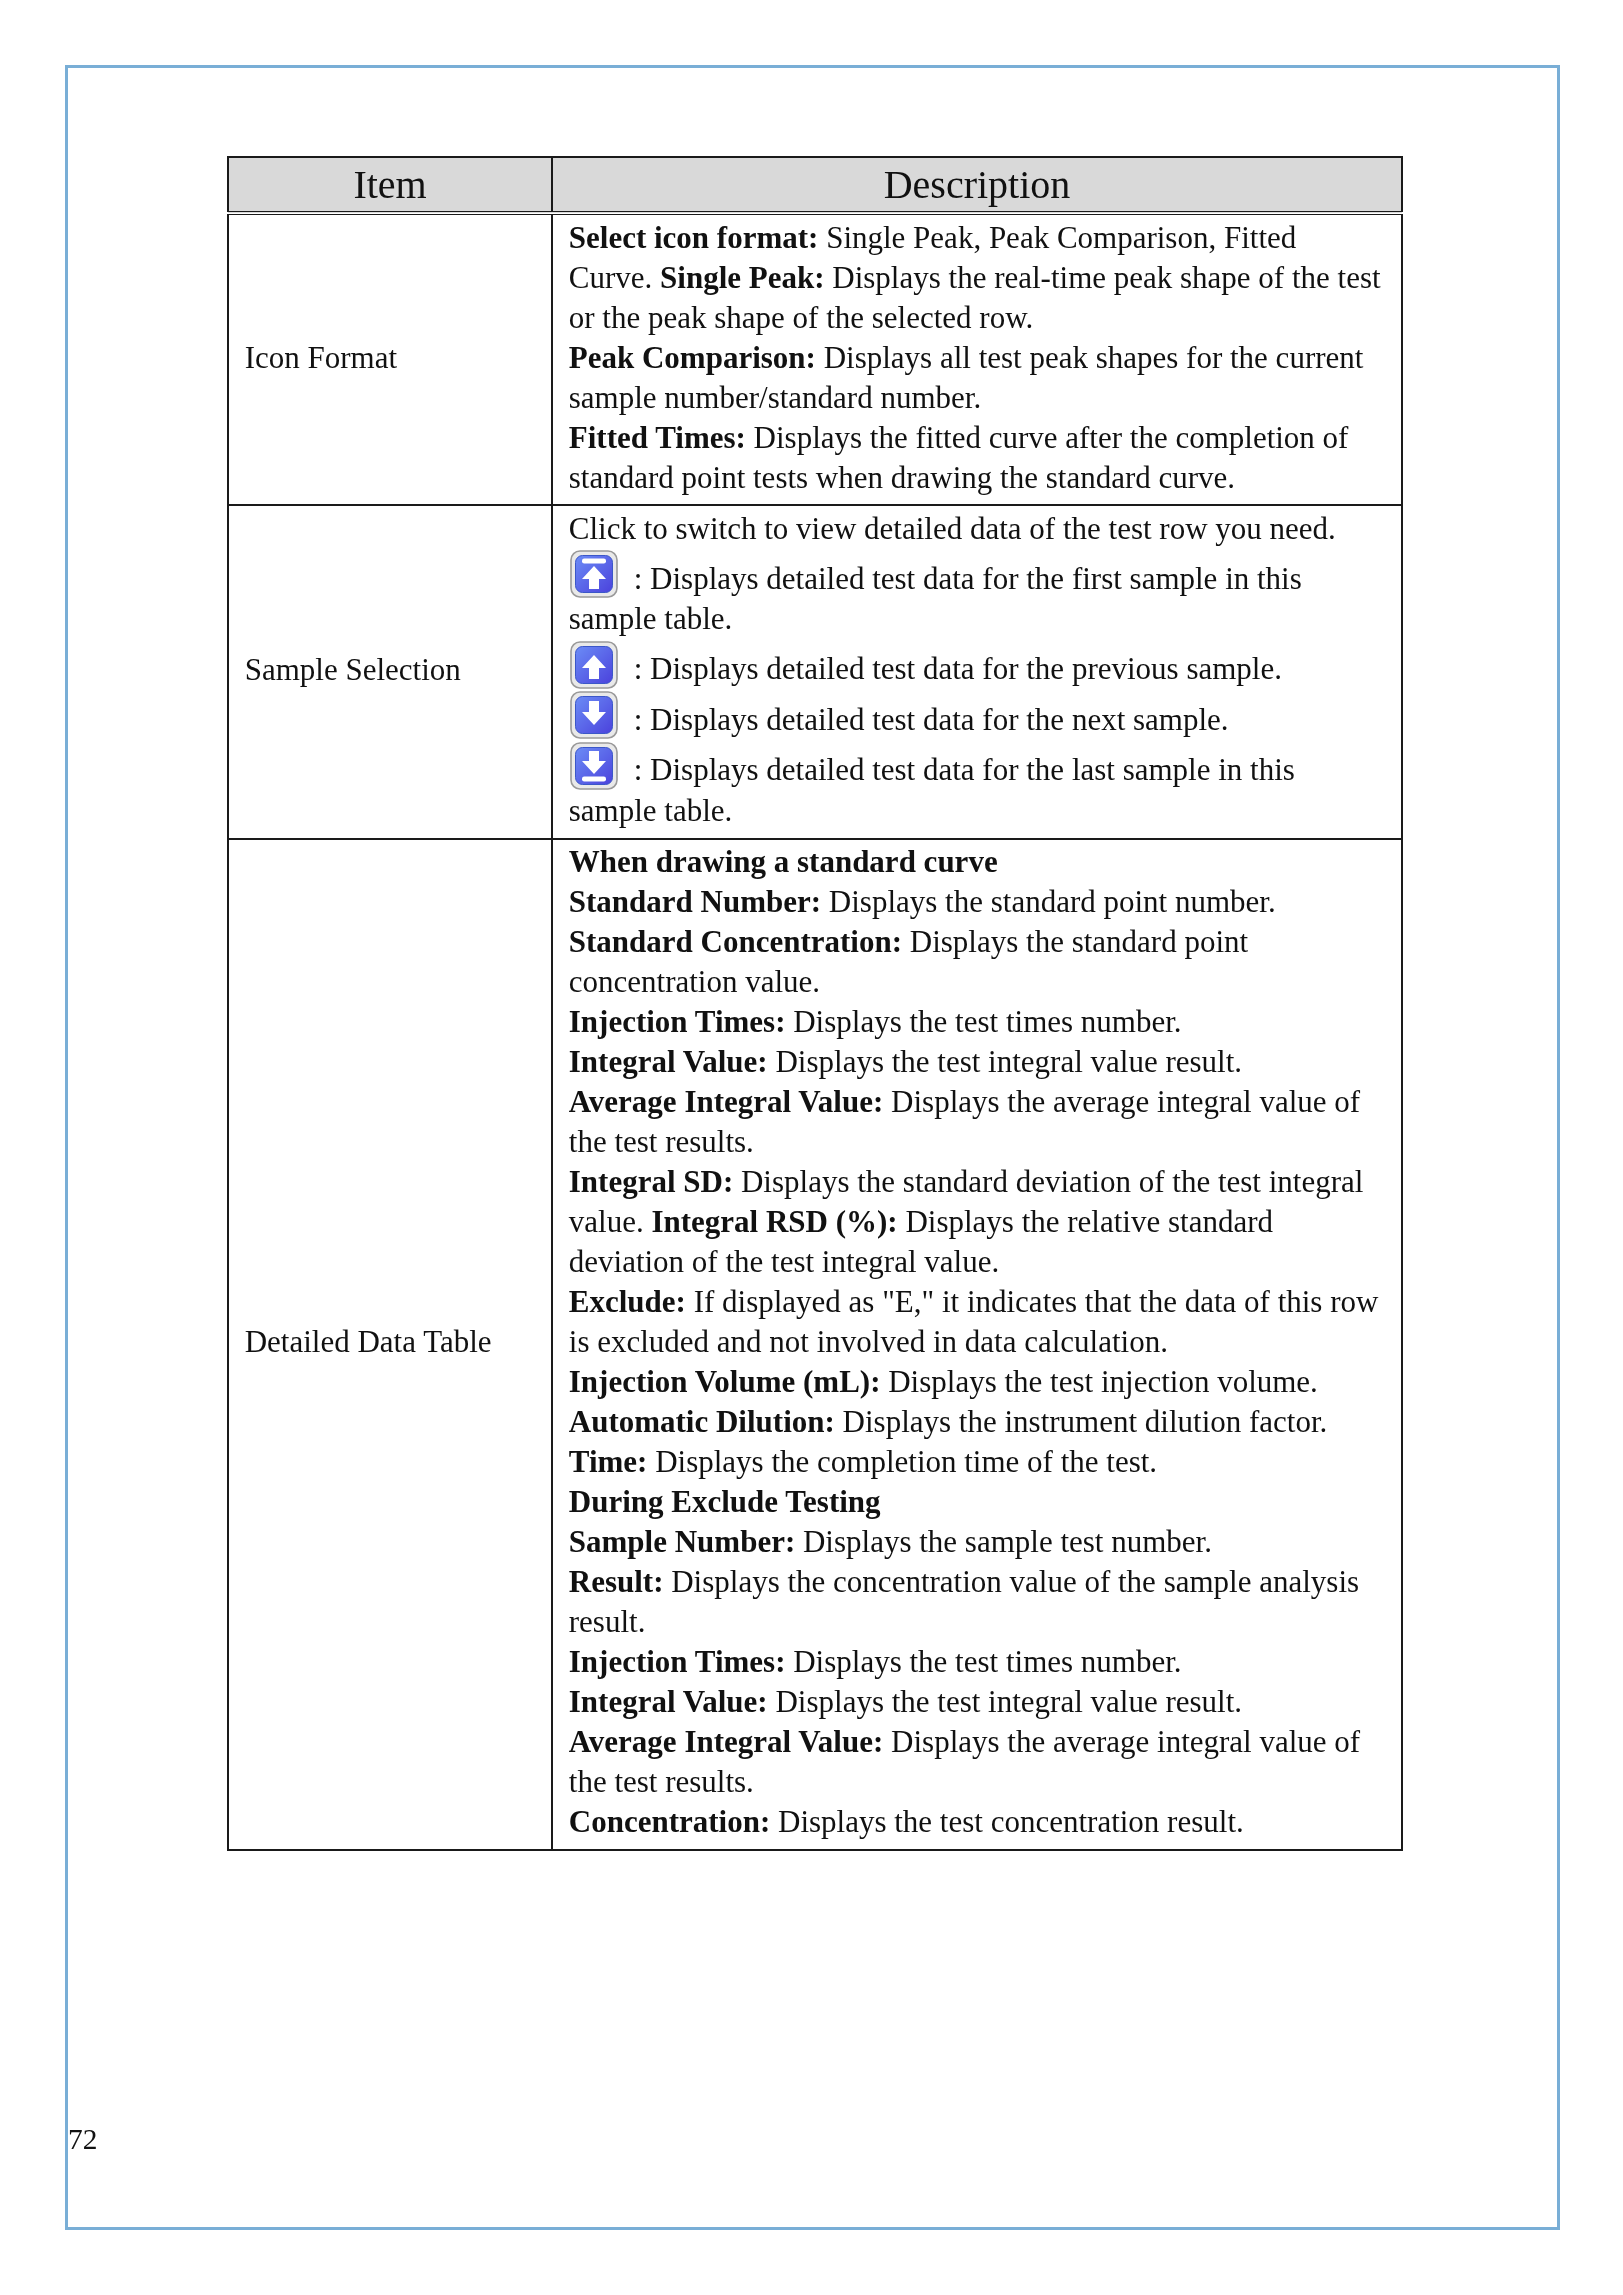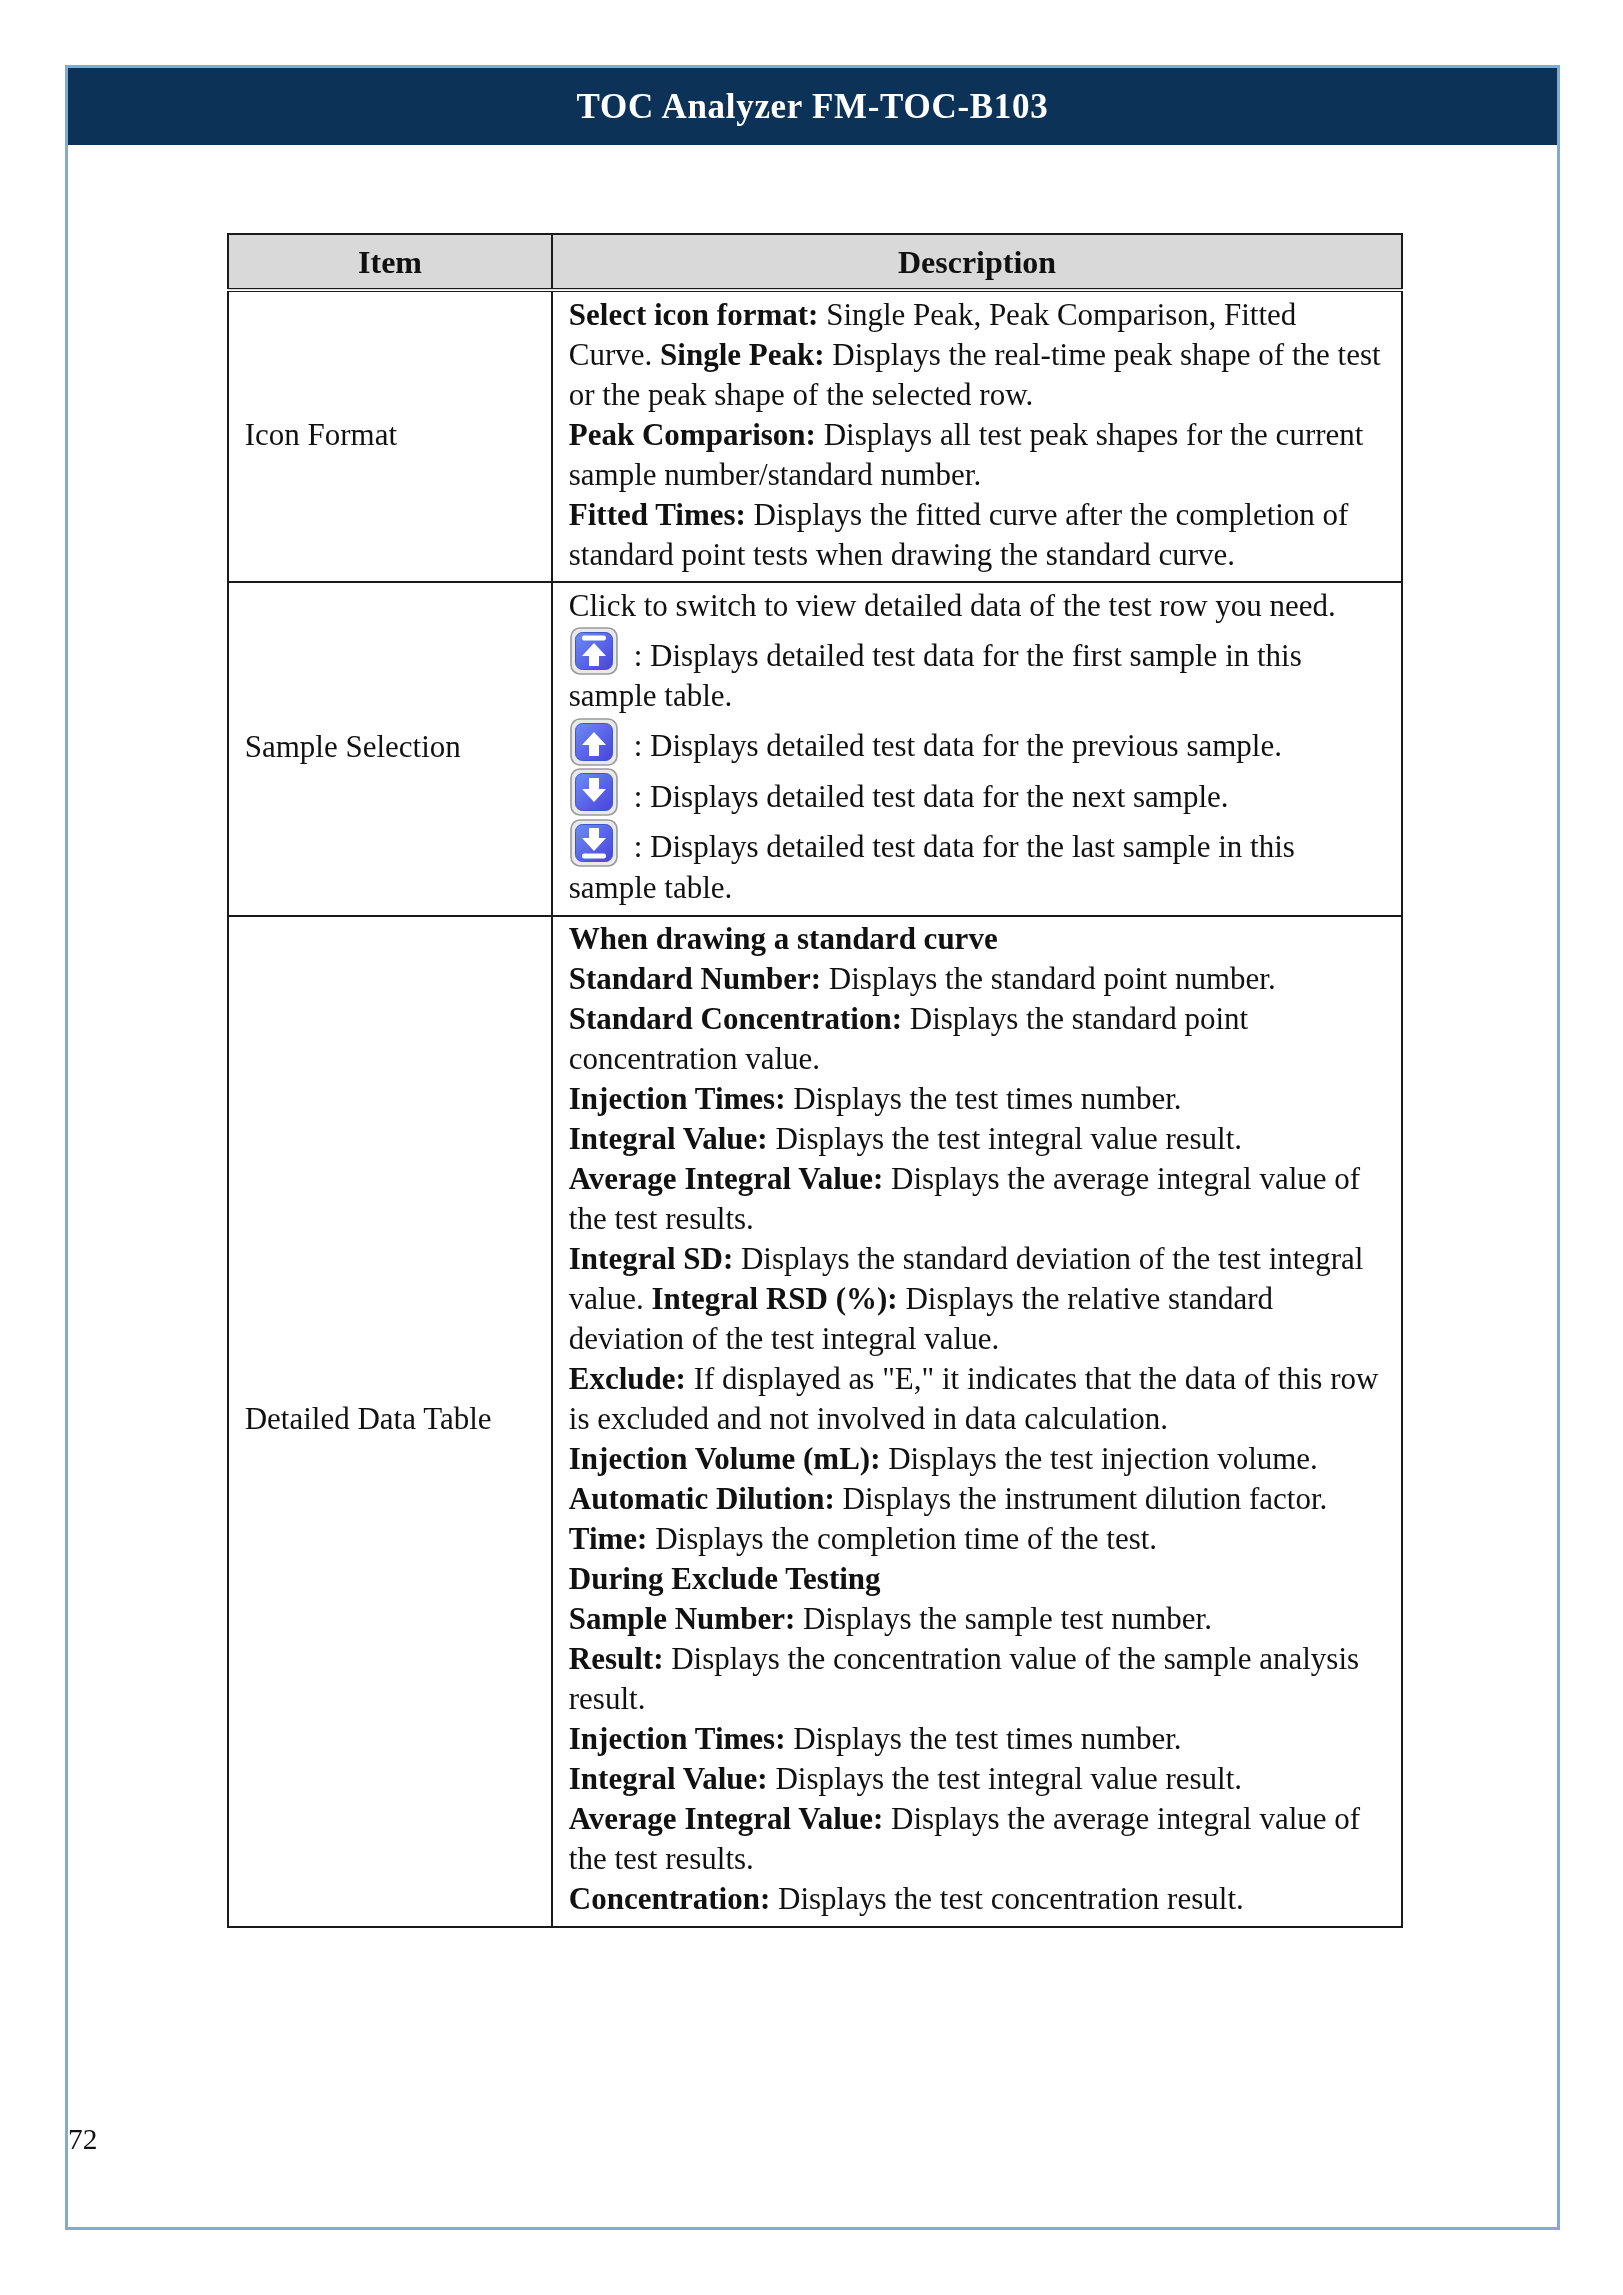--- a/index.html
+++ b/index.html
@@ -19,21 +19,21 @@
   .banner-title{
     color:#ffffff;font-weight:bold;font-size:35px;letter-spacing:0.7px;
   }
   .table-wrap{margin:88px 0 0 159px;width:1176px;}
   table.info{
     border-collapse:collapse;width:100%;
     font-size:31px;line-height:40px;
     border:2.6px solid #1a1a1a;
   }
   table.info th{
-    background:#d9d9d9;font-weight:bold;font-size:32px;
+    background:#d9d9d9;font-weight:normal;font-size:40px;
     border:2px solid #1a1a1a;border-bottom:4.6px double #1a1a1a;
     padding:6.5px 5.2px;text-align:center;
   }
   table.info td{
     border:2px solid #1a1a1a;
     padding:2.6px 14.4px 6.5px 15.7px;
     vertical-align:middle;text-align:left;
   }
   td.item-cell{width:292px;}
   .desc-para{margin:0;}
@@ -46,23 +46,20 @@
   .page-number{
     position:absolute;bottom:71px;left:0;width:100%;
     font-size:29.4px;color:#111;
   }
 </style>
 </head>
 <body>
 
 <div class="page-border">
 
-  <div class="banner">
-    <span class="banner-title">TOC Analyzer FM-TOC-B103</span>
-  </div>
 
   <div class="table-wrap">
     <table class="info">
       <thead>
         <tr>
           <th>Item</th>
           <th>Description</th>
         </tr>
       </thead>
       <tbody id="tbody">

